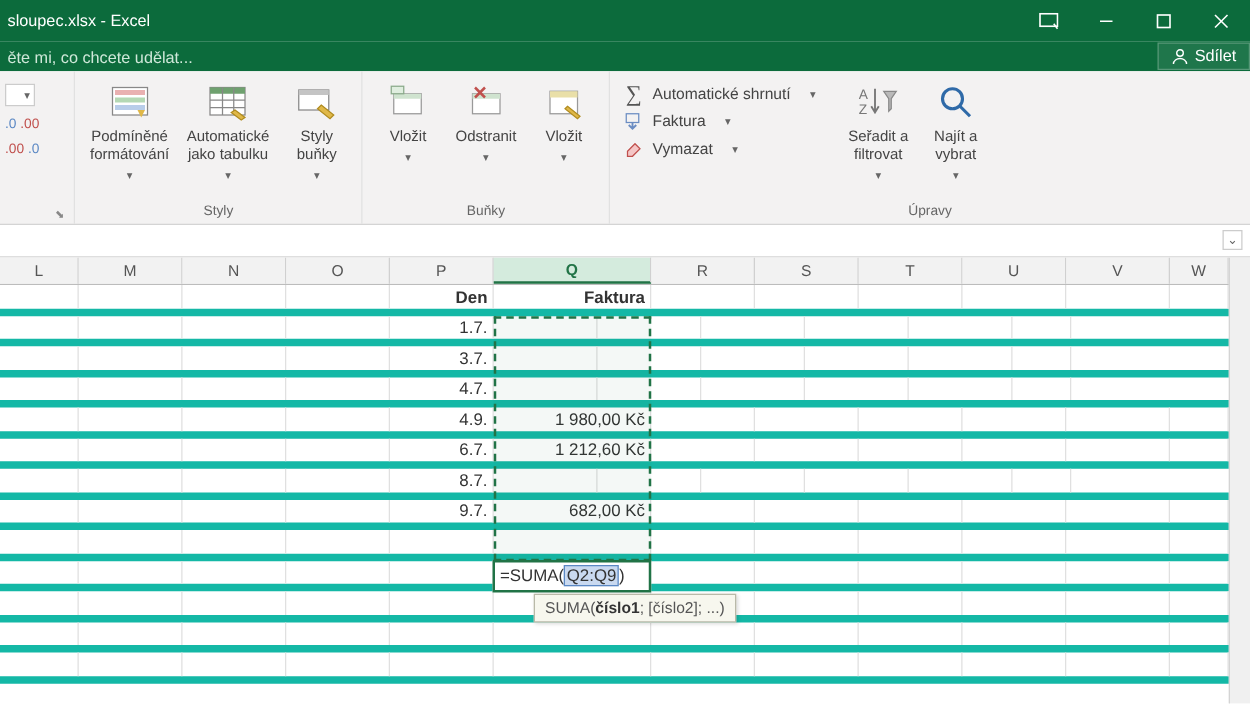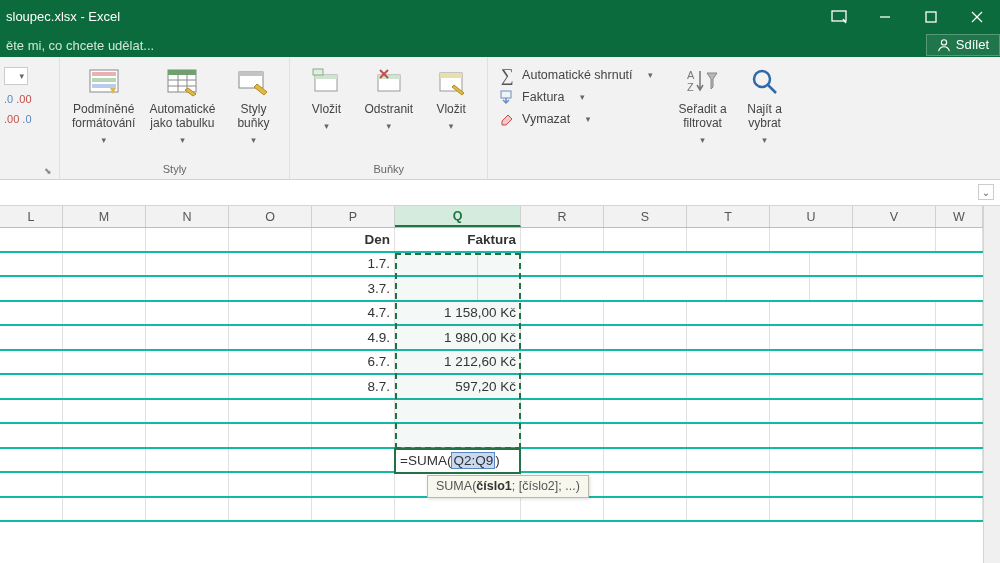--- a/index.html
+++ b/index.html
@@ -37,21 +37,21 @@
   .fxgap { height:26px; border-bottom:1px solid #d4d4d4; background:#fff; position:relative; }
   .fxgap .dd { position:absolute; right:6px; top:4px; width:16px; height:16px; display:flex; align-items:center; justify-content:center; color:#666; border:1px solid #ccc; font-size:10px; }
   
   
   .grid { position:relative; }
   .colheads { display:flex; height:22px; background:#f2f2f2; border-bottom:1px solid #bcbcbc; }
   .ch { border-right:1px solid #d0d0d0; display:flex; align-items:center; justify-content:center; font-size:12.5px; color:#555; background:#f2f2f2; }
   .ch.sel { background:#d4ebdd; border-bottom:2px solid #217346; color:#217346; font-weight:600; }
   
   .rows { }
-  .row { display:flex; height:24.5px; border-bottom:2px solid #14b8a6; }
+  .row { display:flex; height:24.5px; border-bottom:6px solid #14b8a6; }
   .cell { border-right:1px solid #e0e0e0; display:flex; align-items:center; padding:0 4px; font-size:13.5px; }
   .cell.hdr { font-weight:700; justify-content:center; }
   .cell.c-P { justify-content:flex-end; }
   .cell.c-Q { justify-content:flex-end; }
   
   
   .ants { position:absolute; border:2px dashed #217346; pointer-events:none; background:rgba(33,115,70,0.05); }
   
   
   .formulacell { position:absolute; border:2px solid #217346; background:#fff; font-size:13.5px; display:flex; align-items:center; padding:0 4px; }
@@ -250,20 +250,21 @@
           <svg width="30" height="30" viewBox="0 0 30 30">
               <circle cx="12" cy="12" r="8" fill="none" stroke="#2f6aa8" stroke-width="2.5"></circle>
               <line x1="18" y1="18" x2="26" y2="26" stroke="#2f6aa8" stroke-width="2.5"></line>
             </svg>
         </span>
         <span style="white-space:pre-line">Najít a
 vybrat</span>
           <span class="caret">▾</span>
       </div>
     </div>
+    <div class="label">Úpravy</div>
   </div>
 </div>
 
 <div class="fxgap">
   <span class="dd">⌄</span>
 </div>
 
 <div class="grid" style="position:relative; height:357px; overflow:hidden;">
   <div class="colheads" id="colheads">
       <div class="ch" style="width: 63px;">L</div>
@@ -319,21 +320,20 @@
         <div class="cell c-U" style="width: 83px;"></div>
         <div class="cell c-V" style="width: 83px;"></div>
         <div class="cell c-W" style="width: 47px;"></div>
       </div>
       <div class="row">
         <div class="cell c-L" style="width: 63px;"></div>
         <div class="cell c-M" style="width: 83px;"></div>
         <div class="cell c-N" style="width: 83px;"></div>
         <div class="cell c-O" style="width: 83px;"></div>
         <div class="cell c-P" style="width: 83px;">4.7.</div>
-        <div class="cell c-Q" style="width: 126px;">1 158,00 Kč</div>
         <div class="cell c-R" style="width: 83px;"></div>
         <div class="cell c-S" style="width: 83px;"></div>
         <div class="cell c-T" style="width: 83px;"></div>
         <div class="cell c-U" style="width: 83px;"></div>
         <div class="cell c-V" style="width: 83px;"></div>
         <div class="cell c-W" style="width: 47px;"></div>
       </div>
       <div class="row">
         <div class="cell c-L" style="width: 63px;"></div>
         <div class="cell c-M" style="width: 83px;"></div>
@@ -361,21 +361,34 @@
         <div class="cell c-U" style="width: 83px;"></div>
         <div class="cell c-V" style="width: 83px;"></div>
         <div class="cell c-W" style="width: 47px;"></div>
       </div>
       <div class="row">
         <div class="cell c-L" style="width: 63px;"></div>
         <div class="cell c-M" style="width: 83px;"></div>
         <div class="cell c-N" style="width: 83px;"></div>
         <div class="cell c-O" style="width: 83px;"></div>
         <div class="cell c-P" style="width: 83px;">8.7.</div>
-        <div class="cell c-Q" style="width: 126px;">597,20 Kč</div>
+        <div class="cell c-R" style="width: 83px;"></div>
+        <div class="cell c-S" style="width: 83px;"></div>
+        <div class="cell c-T" style="width: 83px;"></div>
+        <div class="cell c-U" style="width: 83px;"></div>
+        <div class="cell c-V" style="width: 83px;"></div>
+        <div class="cell c-W" style="width: 47px;"></div>
+      </div>
+      <div class="row">
+        <div class="cell c-L" style="width: 63px;"></div>
+        <div class="cell c-M" style="width: 83px;"></div>
+        <div class="cell c-N" style="width: 83px;"></div>
+        <div class="cell c-O" style="width: 83px;"></div>
+        <div class="cell c-P" style="width: 83px;">9.7.</div>
+        <div class="cell c-Q" style="width: 126px;">682,00 Kč</div>
         <div class="cell c-R" style="width: 83px;"></div>
         <div class="cell c-S" style="width: 83px;"></div>
         <div class="cell c-T" style="width: 83px;"></div>
         <div class="cell c-U" style="width: 83px;"></div>
         <div class="cell c-V" style="width: 83px;"></div>
         <div class="cell c-W" style="width: 47px;"></div>
       </div>
       <div class="row">
         <div class="cell c-L" style="width: 63px;"></div>
         <div class="cell c-M" style="width: 83px;"></div>

